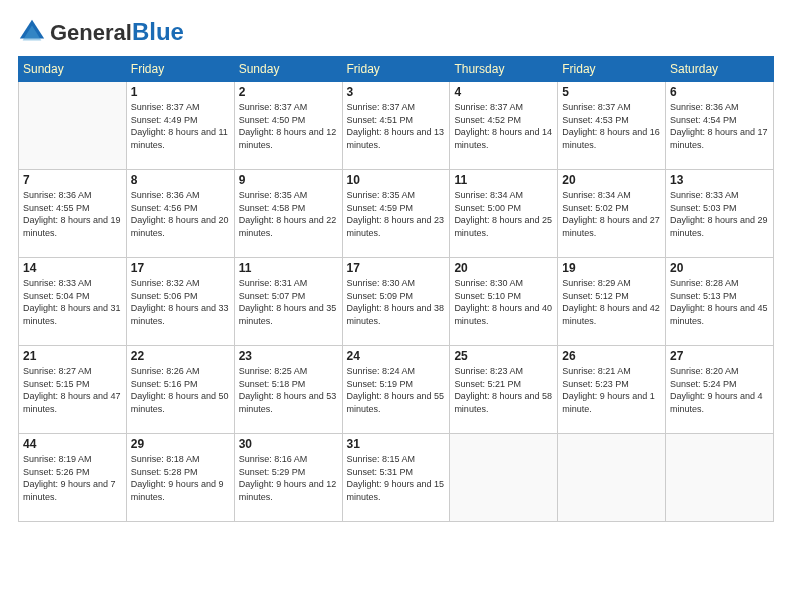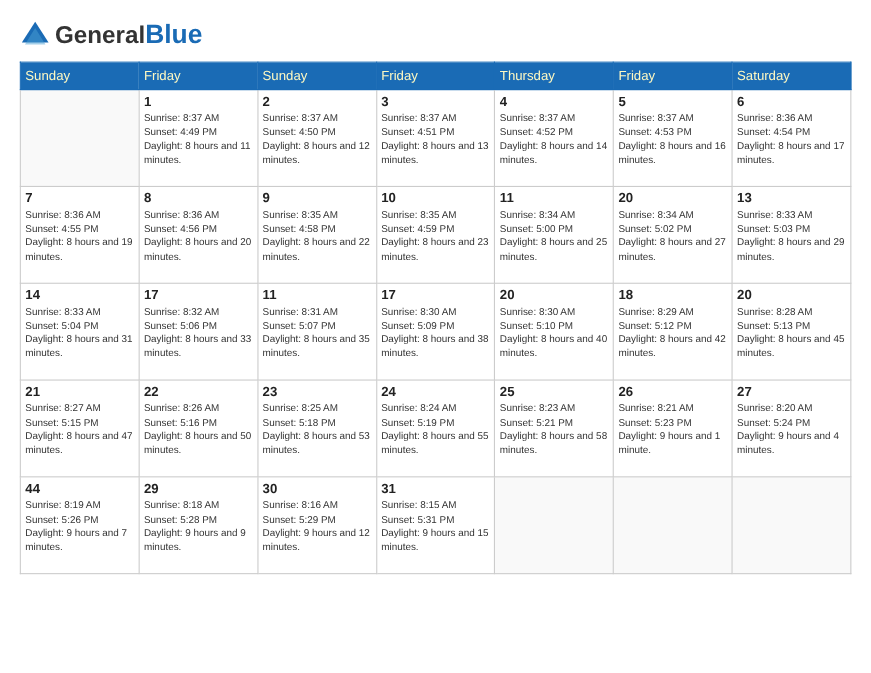--- a/index.html
+++ b/index.html
@@ -183,21 +183,21 @@
           </td>
           <td>
             <span class="day-number">17</span>
             <div class="day-info">Sunrise: 8:30 AM<br>Sunset: 5:09 PM<br>Daylight: 8 hours and 38 minutes.</div>
           </td>
           <td>
             <span class="day-number">20</span>
             <div class="day-info">Sunrise: 8:30 AM<br>Sunset: 5:10 PM<br>Daylight: 8 hours and 40 minutes.</div>
           </td>
           <td>
-            <span class="day-number">18</span>
+            <span class="day-number">19</span>
             <div class="day-info">Sunrise: 8:29 AM<br>Sunset: 5:12 PM<br>Daylight: 8 hours and 42 minutes.</div>
           </td>
           <td>
             <span class="day-number">20</span>
             <div class="day-info">Sunrise: 8:28 AM<br>Sunset: 5:13 PM<br>Daylight: 8 hours and 45 minutes.</div>
           </td>
         </tr>
         <tr>
           <td>
             <span class="day-number">21</span>

